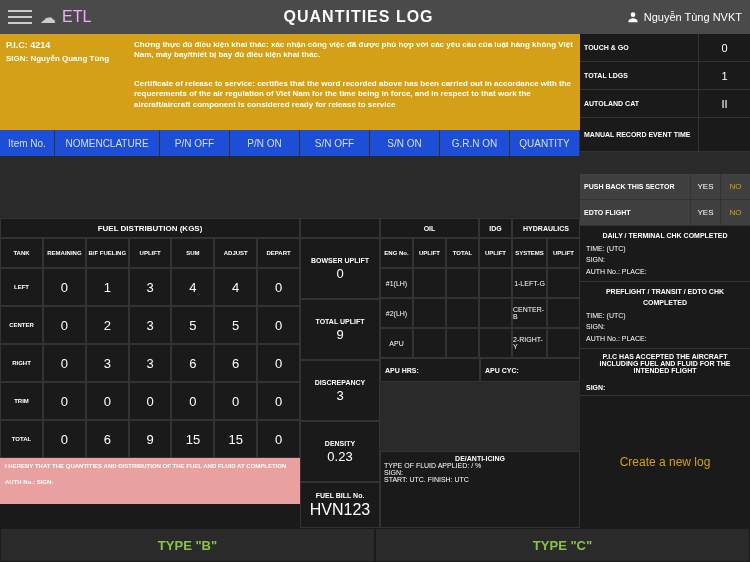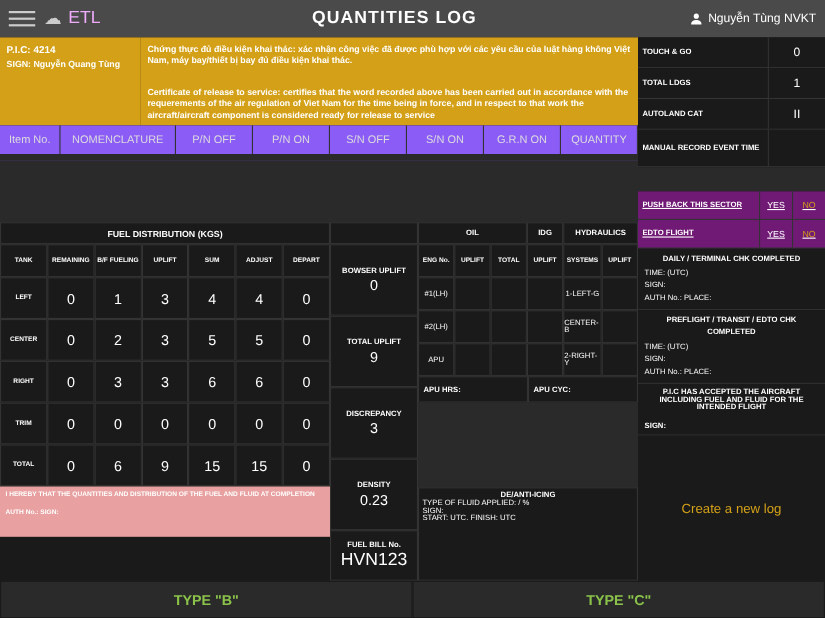--- a/index.html
+++ b/index.html
@@ -8,31 +8,31 @@
 .menu-icon { width: 24px; height: 24px; display: flex; flex-direction: column; justify-content: center; gap: 4px; cursor: pointer; }
 .menu-icon span { height: 2px; background: #ccc; }
 .app-icon { margin-left: 8px; color: #ccc; font-size: 16px; }
 .app-name { margin-left: 6px; color: #f0abfc; font-size: 16px; }
 .title { flex: 1; text-align: center; font-size: 16px; font-weight: bold; color: #fff; letter-spacing: 1px; }
 .user { display: flex; align-items: center; gap: 4px; font-size: 11px; color: #fff; }
 .user-icon { width: 14px; height: 14px; }
 .main { display: flex; height: 494px; }
 .left-col { width: 580px; display: flex; flex-direction: column; }
 .right-col { width: 170px; display: flex; flex-direction: column; }
-.pic-row { display: flex; height: 80px; }
+.pic-row { display: flex; height: 96px; }
 .pic-box { width: 128px; background: #d4a017; color: #fff; padding: 6px; font-size: 9px; font-weight: bold; }
 .pic-box .sign { margin-top: 4px; font-size: 8px; }
 .cert-box { flex: 1; background: #d4a017; color: #fff; padding: 6px; font-size: 8px; line-height: 1.3; font-weight: bold; }
 .gray-gap { background: #2a2a2a; }
-.nomen-row { display: flex; height: 32px; background: #8b5cf6; border-bottom: 6px solid #2a2a2a; }
+.nomen-row { display: flex; height: 32px; background: #1d4ed8; border-bottom: 6px solid #2a2a2a; }
 .nomen-cell { display: flex; align-items: center; justify-content: center; font-size: 10px; color: #ddd; border-right: 1px solid #333; }
 .status-row { width: 170px; height: 28px; display: flex; border-bottom: 1px solid #333; background: #1a1a1a; }
 .status-label { flex: 1; padding: 2px 4px; font-size: 7px; display: flex; align-items: center; font-weight: bold; }
 .status-val { width: 52px; display: flex; align-items: center; justify-content: center; font-size: 11px; border-left: 1px solid #333; }
-.yn-row { width: 170px; height: 26px; display: flex; border-bottom: 1px solid #333; font-size: 8px; background: #701a75; text-decoration: underline; }
+.yn-row { width: 170px; height: 26px; display: flex; border-bottom: 1px solid #333; font-size: 8px; background: #404040; }
 .yn-label { flex: 1; padding: 2px 4px; display: flex; align-items: center; font-weight: bold; font-size: 7px; }
 .yn-btn { width: 30px; display: flex; align-items: center; justify-content: center; border-left: 1px solid #333; font-size: 8px; }
 .yn-yes { color: #fff; }
 .yn-no { color: #d4a017; }
 .chk-box { padding: 4px 6px; font-size: 7px; line-height: 1.6; border-bottom: 1px solid #333; background: #1a1a1a; }
 .chk-title { font-weight: bold; text-align: center; margin-bottom: 2px; }
 .acc-box { padding: 4px 6px; font-size: 7px; text-align: center; font-weight: bold; background: #1a1a1a; border-bottom: 1px solid #333; }
 .acc-box .sign { text-align: left; margin-top: 10px; }
 .newlog { flex: 1; display: flex; align-items: center; justify-content: center; color: #d4a017; font-size: 12px; background: #1a1a1a; }
 .fuel-area { display: flex; flex: 1; }

